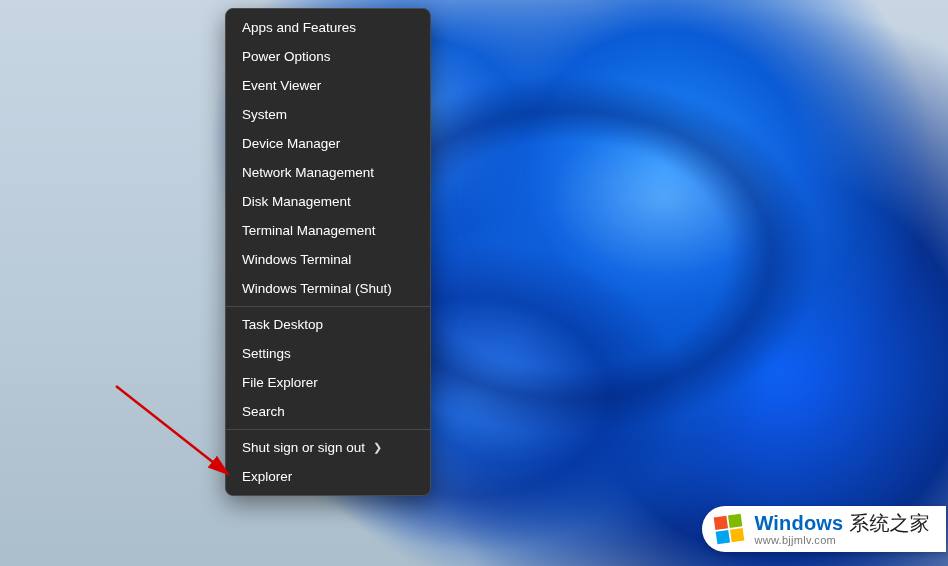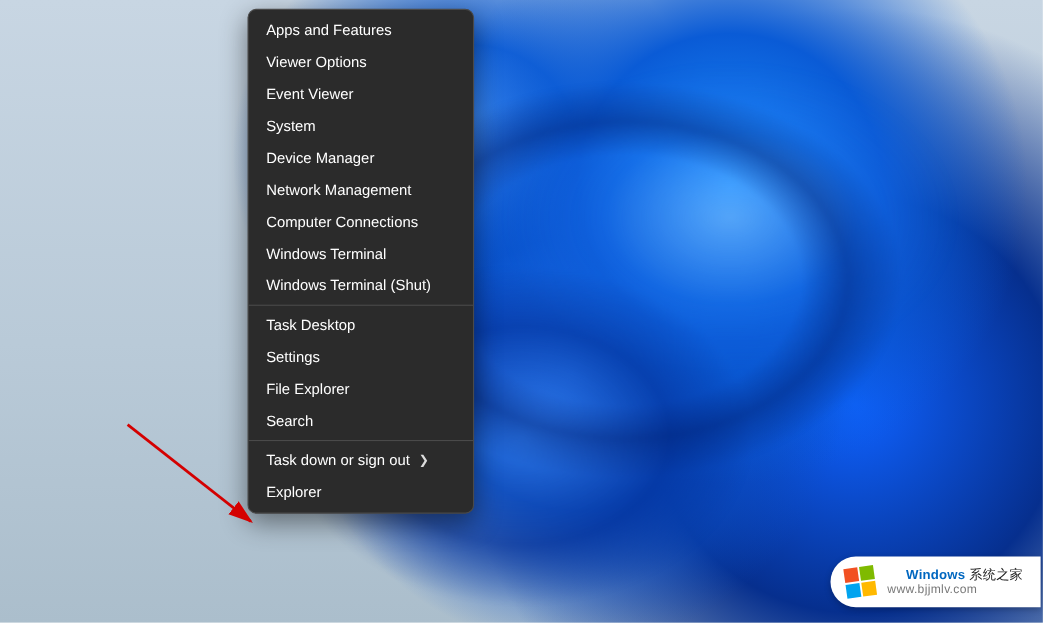--- a/index.html
+++ b/index.html
@@ -40,52 +40,55 @@
   .arrow-svg{position:absolute;left:110px;top:380px;pointer-events:none;}
   
   .watermark{
     position:absolute;right:2px;bottom:14px;
     background:#fff;border-radius:28px 0 0 28px;
     padding:6px 16px 6px 10px;display:flex;align-items:center;
     box-shadow:0 2px 6px rgba(0,0,0,.25);
   }
   .win-logo{width:34px;height:34px;margin-right:8px;flex:0 0 auto;}
   .wm-text{display:flex;flex-direction:column;line-height:1.1;}
-  .wm-title{font-size:12px;color:#0067c0;font-weight:600;letter-spacing:.2px;white-space:nowrap;margin-left:17px;}
+  .wm-title{font-size:20px;color:#0067c0;font-weight:600;letter-spacing:.2px;white-space:nowrap;}
   .wm-title .cn{color:#222;font-weight:500;}
   .wm-url{font-size:11px;color:#777;letter-spacing:.3px;}
 </style>
 </head>
 <body>
 
 <div class="wallpaper"></div>
 <div class="bloom"></div>
 
 <div class="context-menu">
 
   <div class="menu-item">
       <span>Apps and Features</span>
     </div>
   <div class="menu-item">
-      <span>Viewer Options</span>
+      <span>Power Options</span>
     </div>
   <div class="menu-item">
       <span>Event Viewer</span>
     </div>
   <div class="menu-item">
       <span>System</span>
     </div>
   <div class="menu-item">
       <span>Device Manager</span>
     </div>
   <div class="menu-item">
       <span>Network Management</span>
     </div>
   <div class="menu-item">
-      <span>Computer Connections</span>
+      <span>Disk Management</span>
+    </div>
+  <div class="menu-item">
+      <span>Terminal Management</span>
     </div>
   <div class="menu-item">
       <span>Windows Terminal</span>
     </div>
   <div class="menu-item">
       <span>Windows Terminal (Shut)</span>
     </div>
   <div class="menu-sep"></div>
 
   <div class="menu-item">
@@ -96,21 +99,21 @@
     </div>
   <div class="menu-item">
       <span>File Explorer</span>
     </div>
   <div class="menu-item">
       <span>Search</span>
     </div>
   <div class="menu-sep"></div>
 
   <div class="menu-item">
-    <span>Task down or sign out</span>
+    <span>Shut sign or sign out</span>
     <span class="submenu-arrow">❯</span>
   </div>
   <div class="menu-item">
       <span>Explorer</span>
     </div>
 </div>
 
 <svg class="arrow-svg" width="140" height="110">
   <defs>
     <marker id="ah" markerWidth="10" markerHeight="10" refX="8" refY="3" orient="auto">

